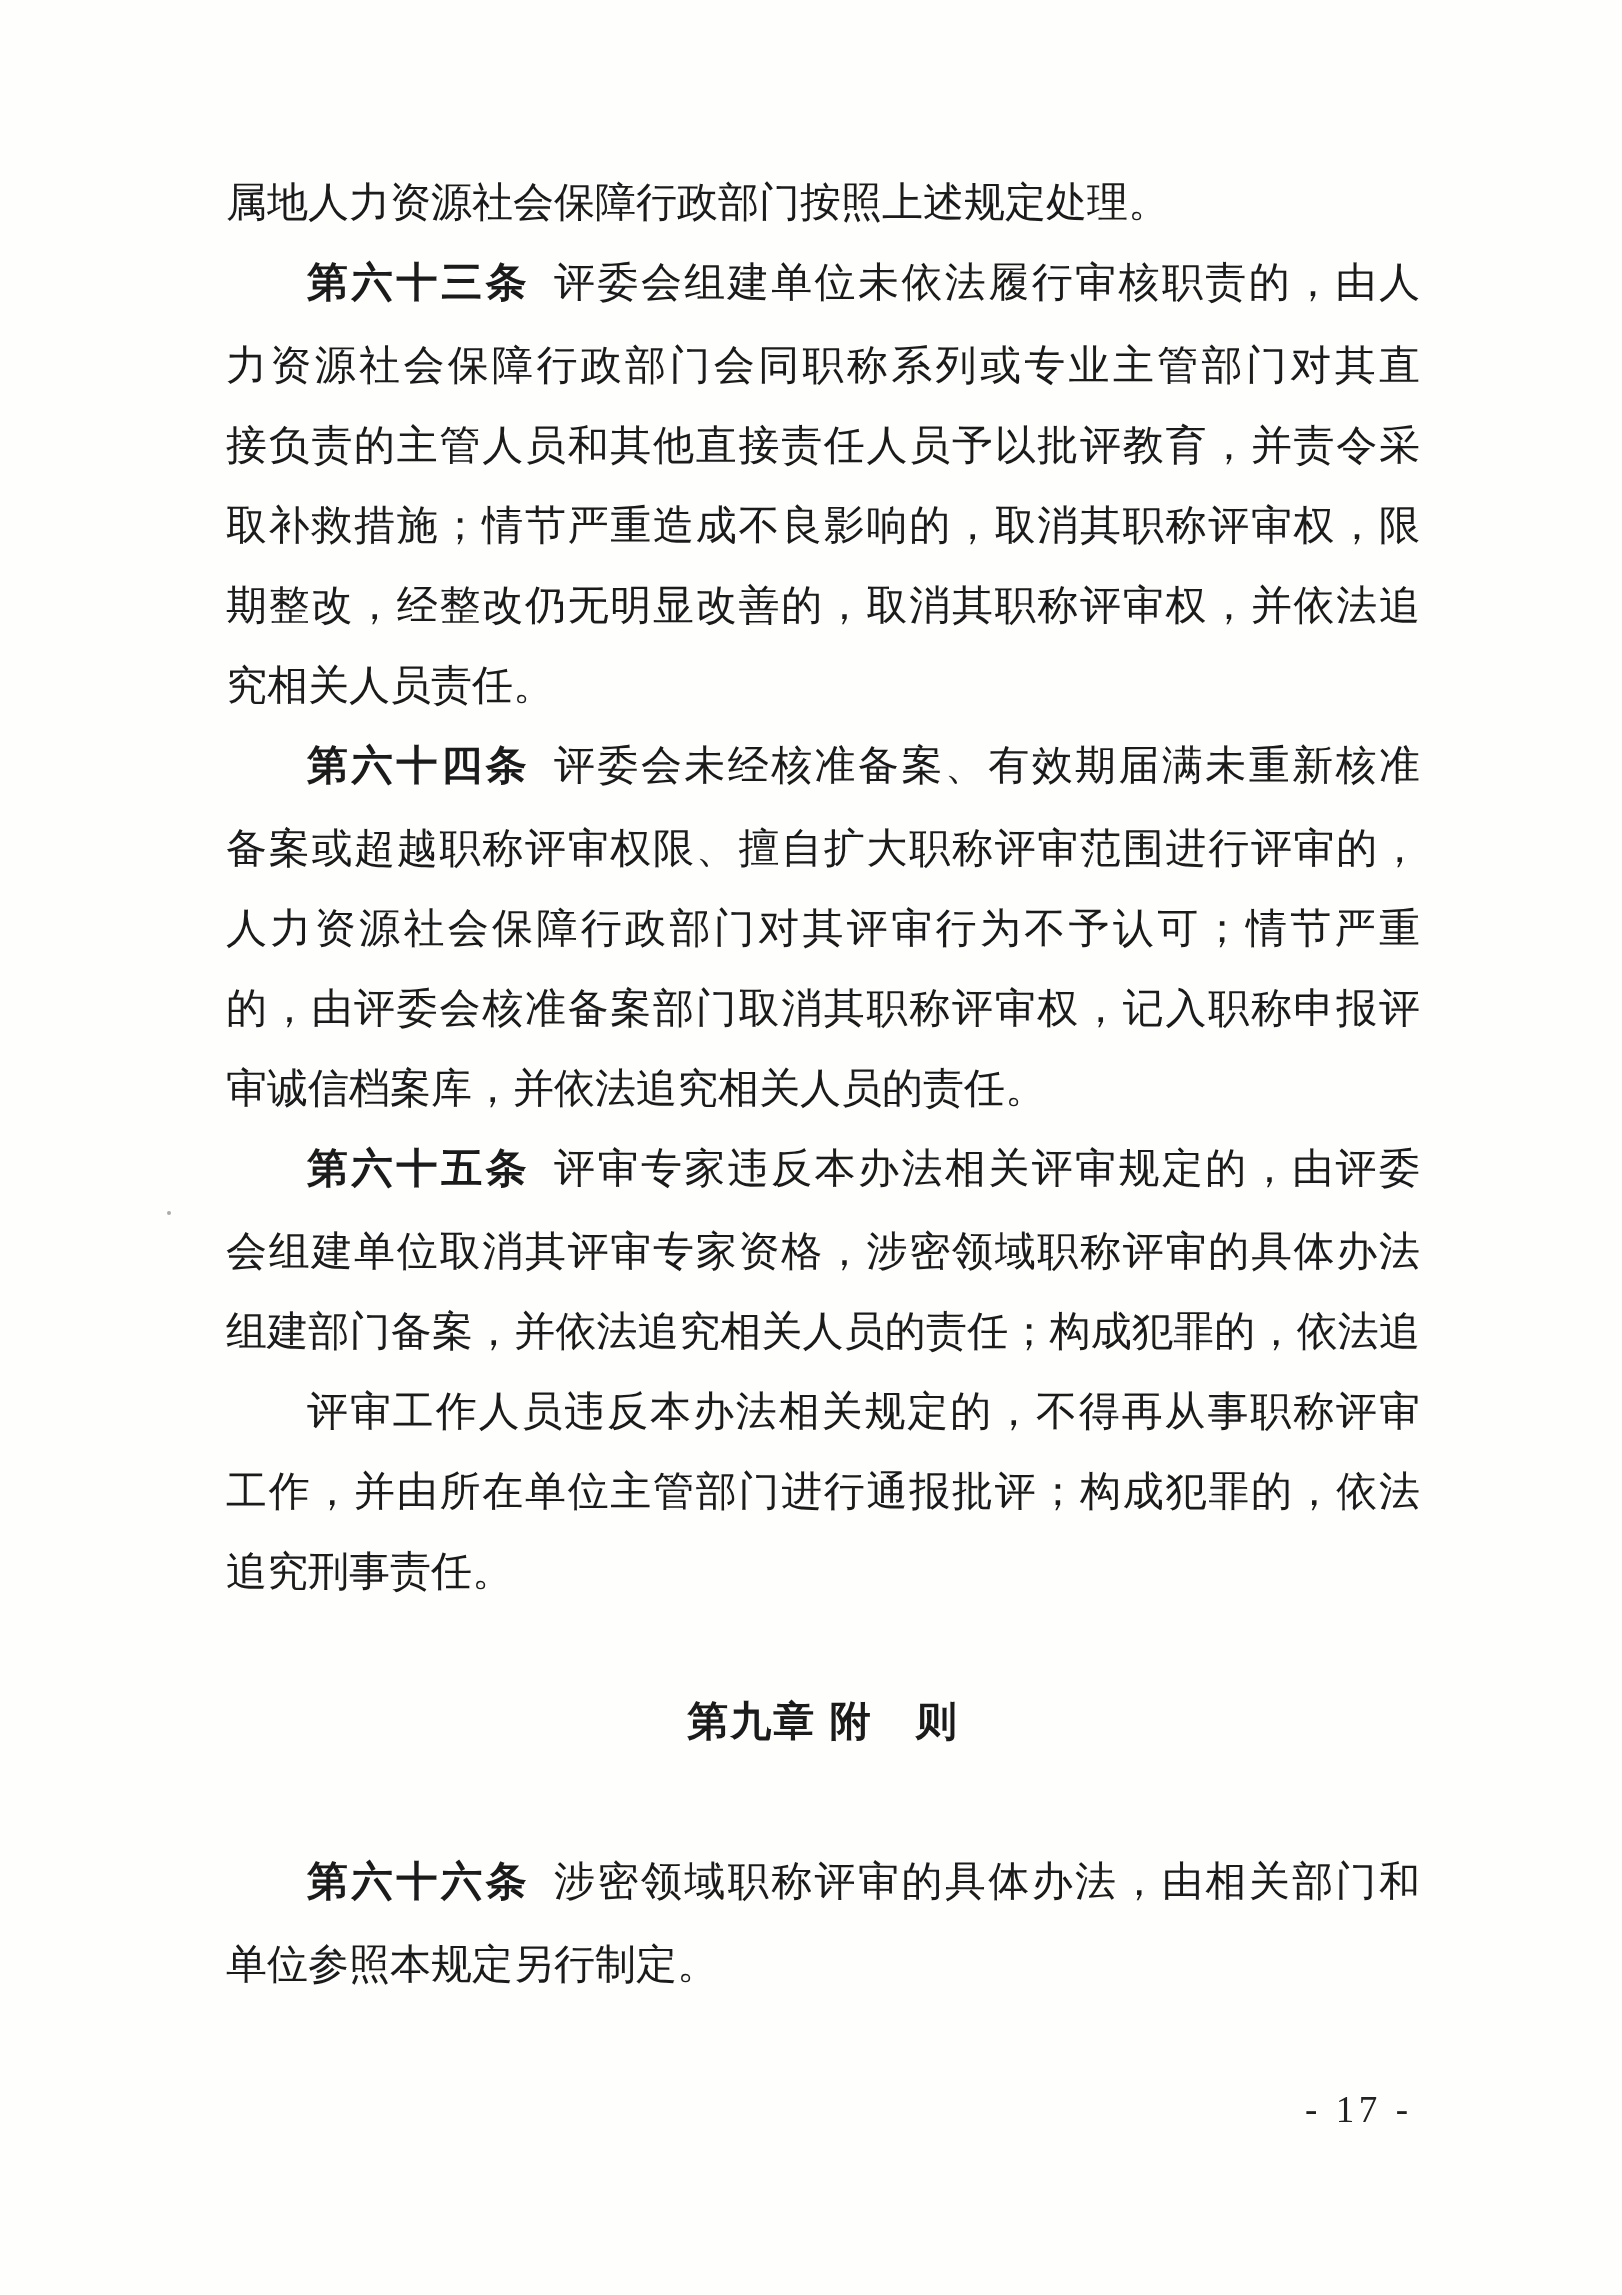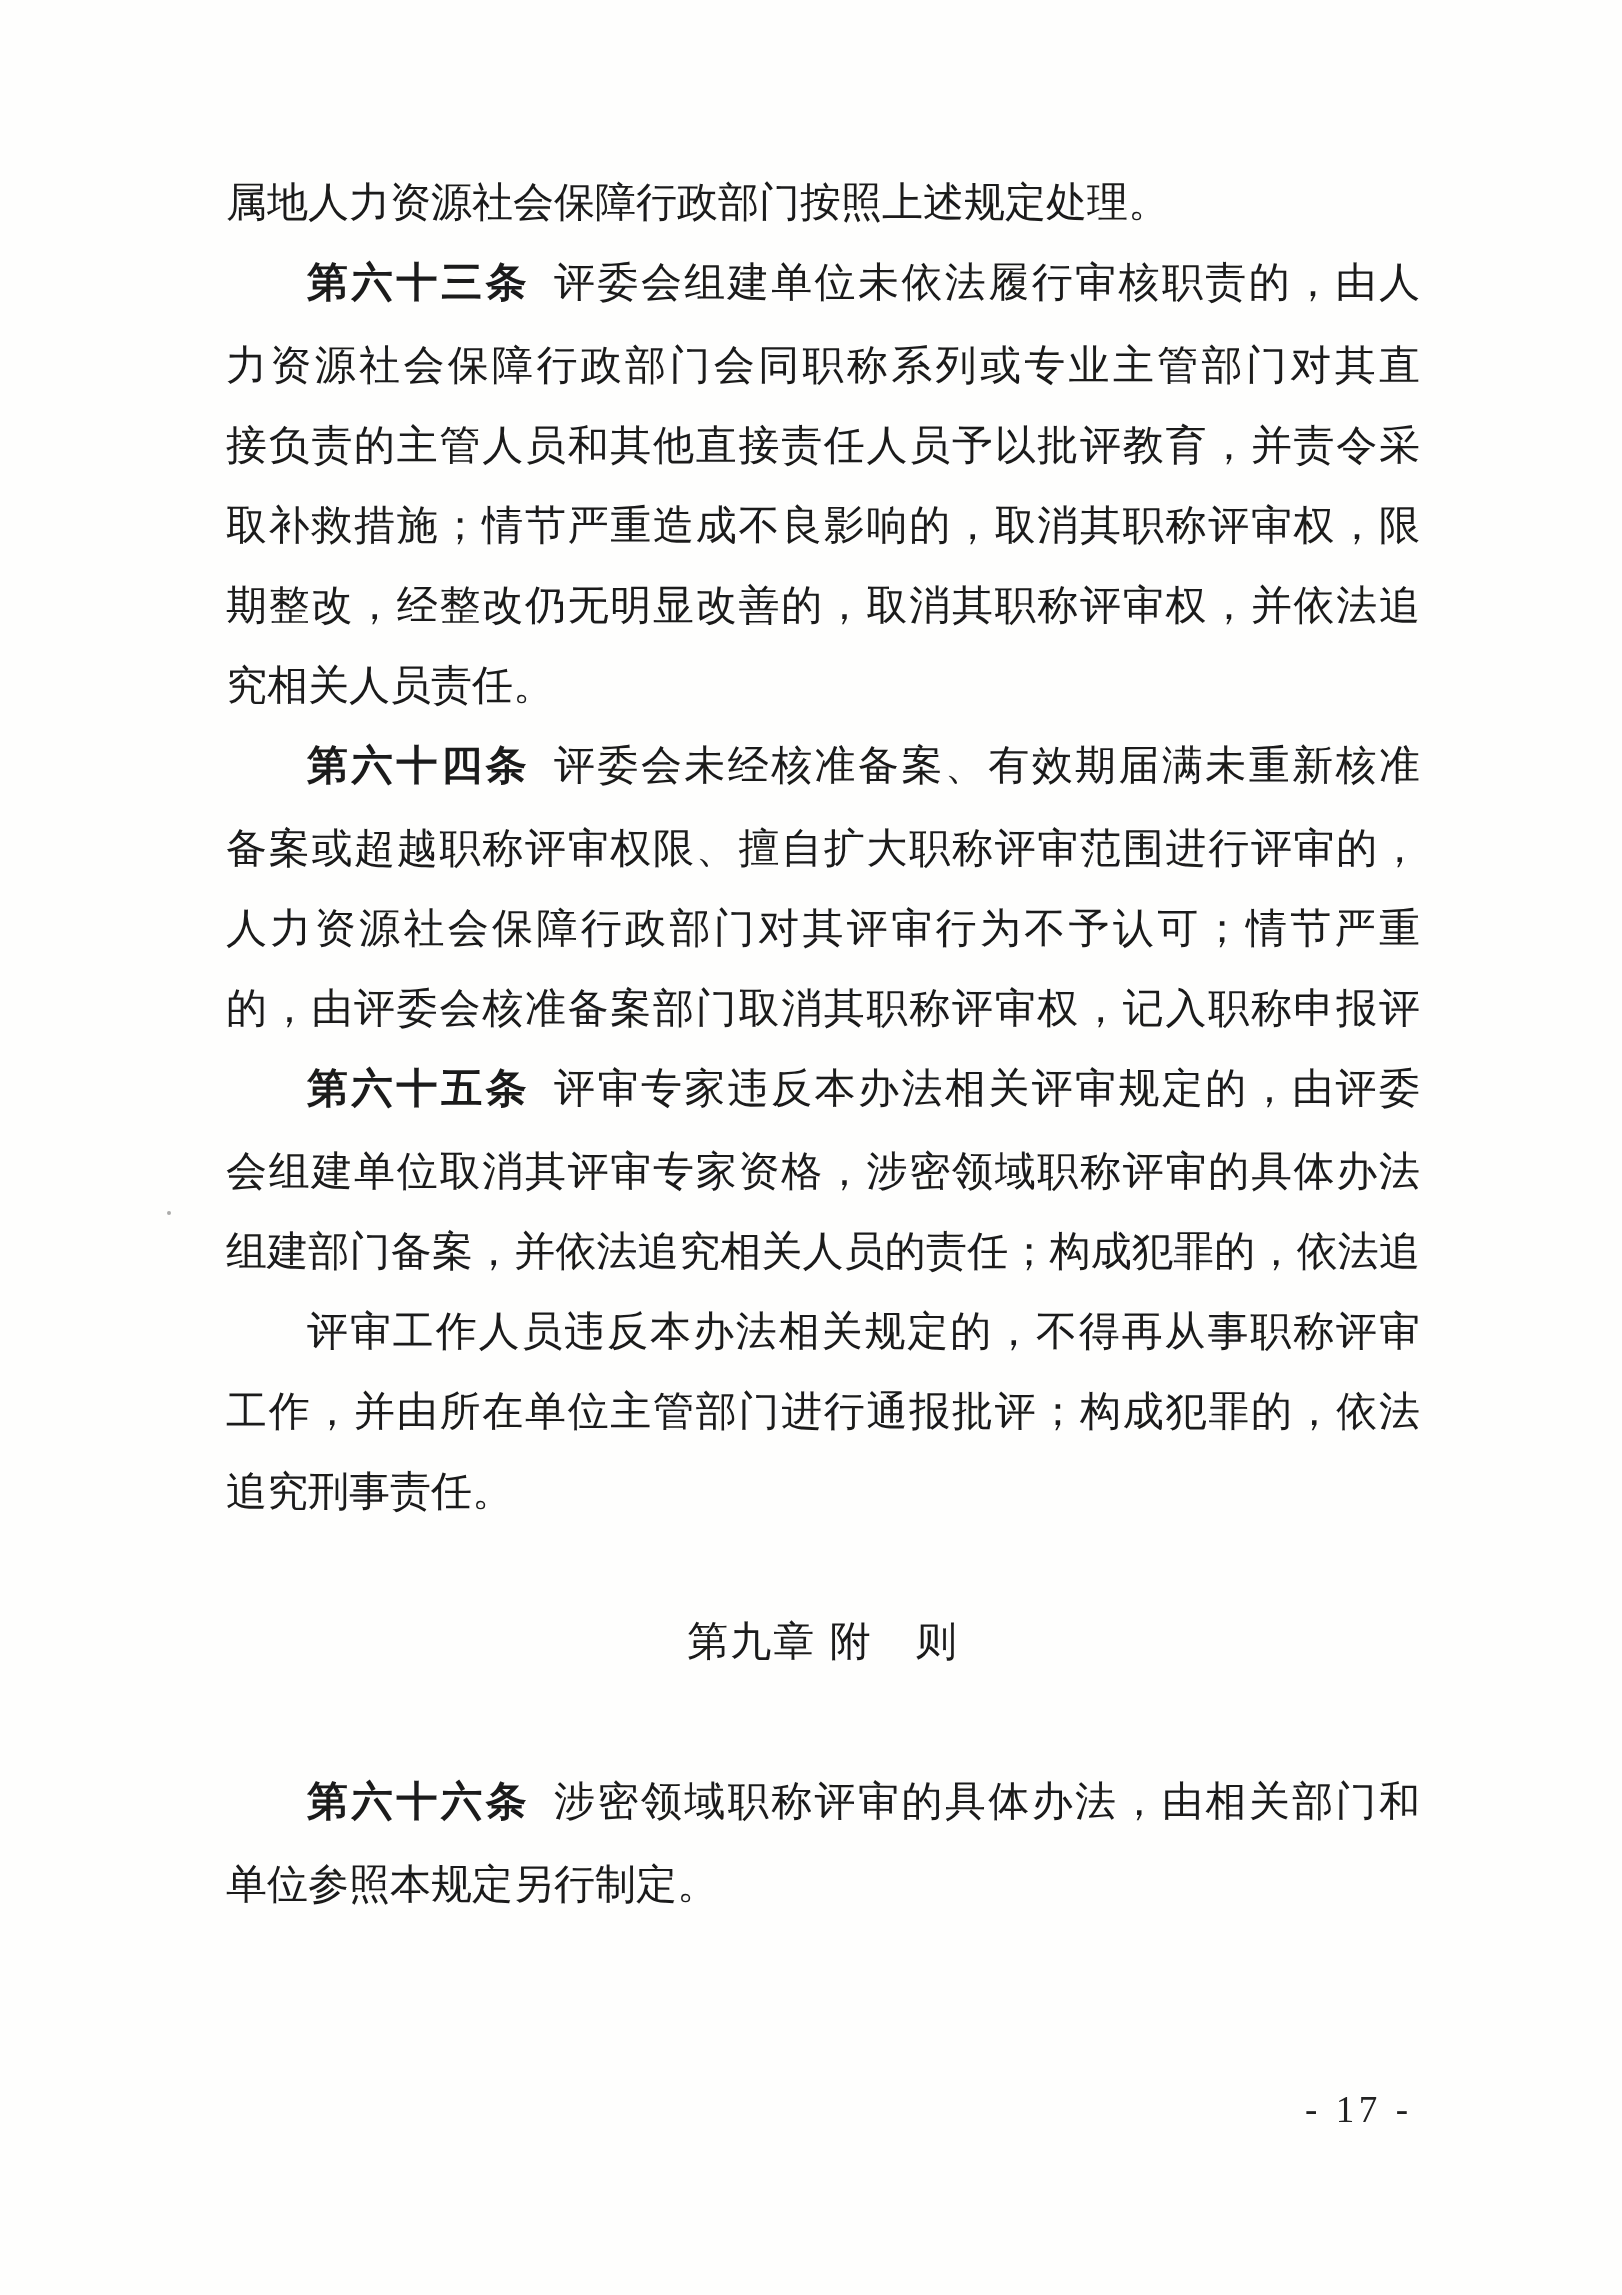--- a/index.html
+++ b/index.html
@@ -32,21 +32,21 @@
   .line.end { text-align: left; text-align-last: left; letter-spacing: 0; }
   .line.indent { text-indent: 81px; }
   .lead {
     font-family: Liberation Mono, monospace;
     font-weight: 700;
     margin-right: 23.5px;
     letter-spacing: 1.3px;
   }
   .chapter-heading {
     font-family: "Liberation Sans", "DejaVu Sans", sans-serif;
-    font-weight: 400;
+    font-weight: 700;
     font-size: 41px;
     letter-spacing: 2px;
     text-align: center;
     text-align-last: center;
     margin-top: 70px;
     margin-bottom: 80px;
   }
   .page-number {
     position: absolute;
     top: 2088px;
@@ -81,20 +81,21 @@
           <div class="line j">接负责的主管人员和其他直接责任人员予以批评教育，并责令采</div>
           <div class="line j">取补救措施；情节严重造成不良影响的，取消其职称评审权，限</div>
           <div class="line j">期整改，经整改仍无明显改善的，取消其职称评审权，并依法追</div>
           <div class="line end">究相关人员责任。</div>
         </div>
         <div class="para">
           <div class="line j indent"><span class="lead">第六十四条</span>评委会未经核准备案、有效期届满未重新核准</div>
           <div class="line j">备案或超越职称评审权限、擅自扩大职称评审范围进行评审的，</div>
           <div class="line j">人力资源社会保障行政部门对其评审行为不予认可；情节严重</div>
           <div class="line j">的，由评委会核准备案部门取消其职称评审权，记入职称申报评</div>
+          <div class="line end">审诚信档案库，并依法追究相关人员的责任。</div>
         </div>
         <div class="para">
           <div class="line j indent"><span class="lead">第六十五条</span>评审专家违反本办法相关评审规定的，由评委</div>
           <div class="line j">会组建单位取消其评审专家资格，涉密领域职称评审的具体办法</div>
           <div class="line j">组建部门备案，并依法追究相关人员的责任；构成犯罪的，依法追</div>
         </div>
         <div class="para">
           <div class="line j indent">评审工作人员违反本办法相关规定的，不得再从事职称评审</div>
           <div class="line j">工作，并由所在单位主管部门进行通报批评；构成犯罪的，依法</div>
           <div class="line end">追究刑事责任。</div>

